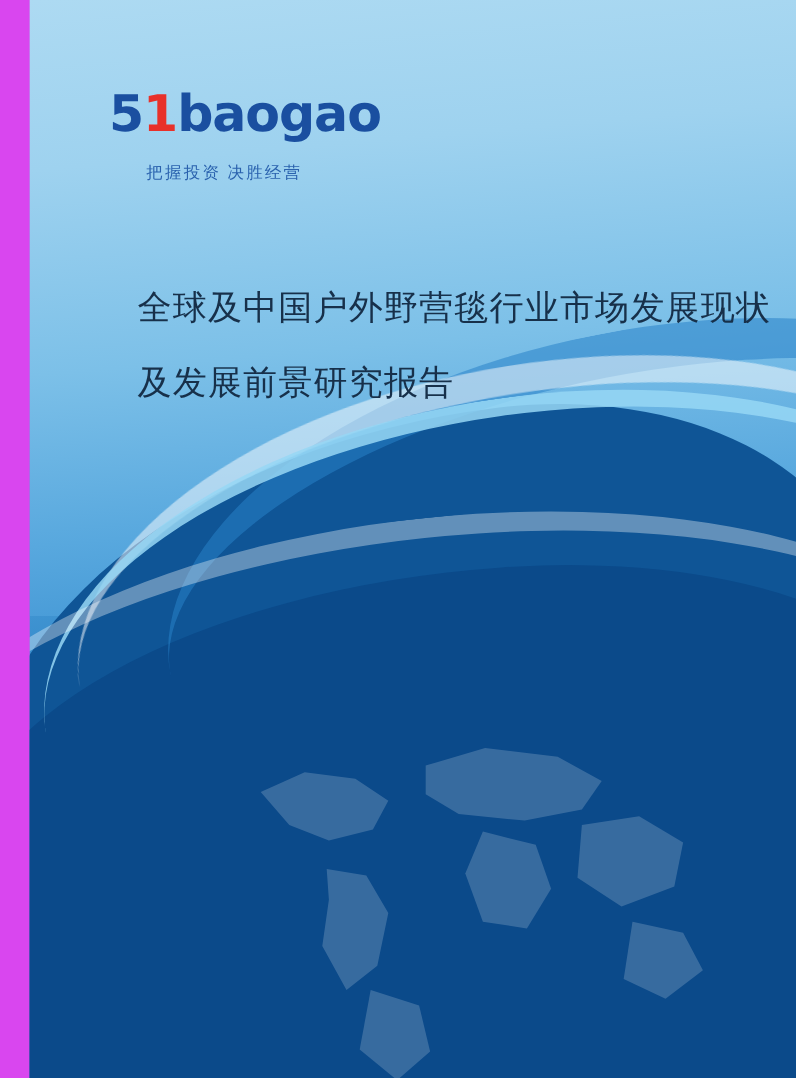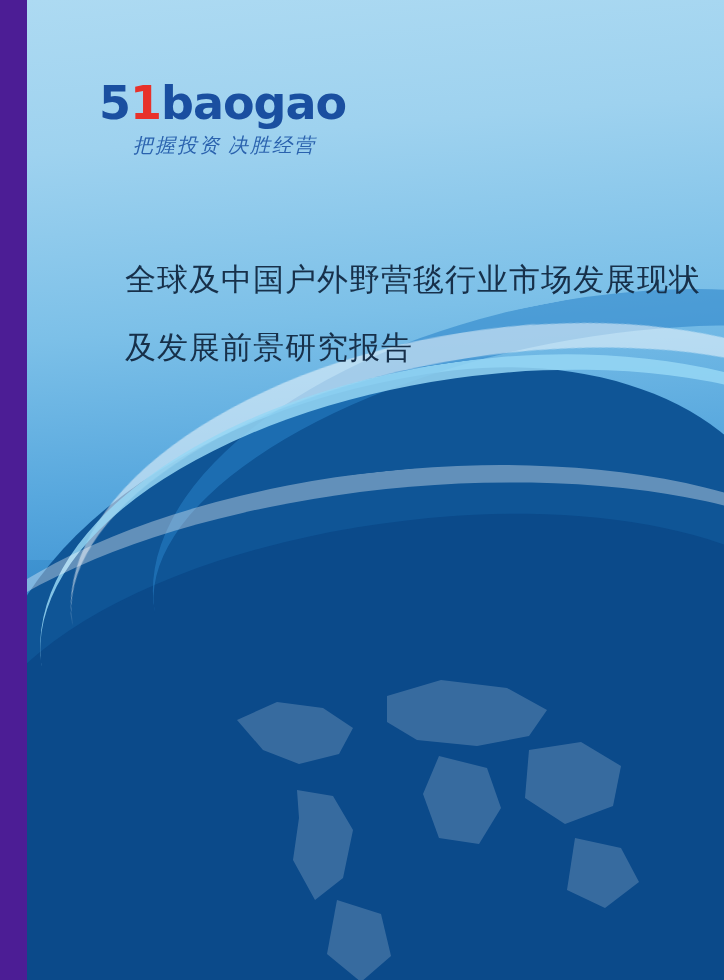--- a/index.html
+++ b/index.html
@@ -12,21 +12,21 @@
     height: 980px;
     font-family: "Liberation Sans", sans-serif;
     overflow: hidden;
   }
 
   #cover {
     position: relative;
     width: 724px;
     height: 980px;
     overflow: hidden;
-    background: #4c1d95;
+    background: #d946ef;
   }
 
   
   .page-bg {
     position: absolute;
     left: 27px;
     top: 0;
     width: 697px;
     height: 980px;
     background: linear-gradient(170deg, #a9d4ef 0%, #7dc0e8 18%, #4fa3db 42%, #2a7fc4 62%, #1866ae 78%, #0d4f94 100%);
@@ -127,27 +127,26 @@
     font-weight: bold;
     font-size: 46px;
     line-height: 50px;
     letter-spacing: -1px;
     white-space: nowrap;
   }
   .logo-5 { color: #1a4fa0; }
   .logo-1 { color: #e8312a; }
   .logo-word { color: #1a4fa0; }
   .logo-sub {
-    margin-top: 4px;
+    margin-top: 20px;
     margin-left: 34px;
     font-family: "Liberation Serif", serif;
-    font-size: 20px;
+    font-size: 15px;
     letter-spacing: 2px;
     color: #2a62ae;
-    font-style: italic;
   }
 
   
   .title {
     position: absolute;
     left: 98px;
     top: 246px;
     width: 580px;
     font-family: "Liberation Sans", sans-serif;
     font-size: 31px;

